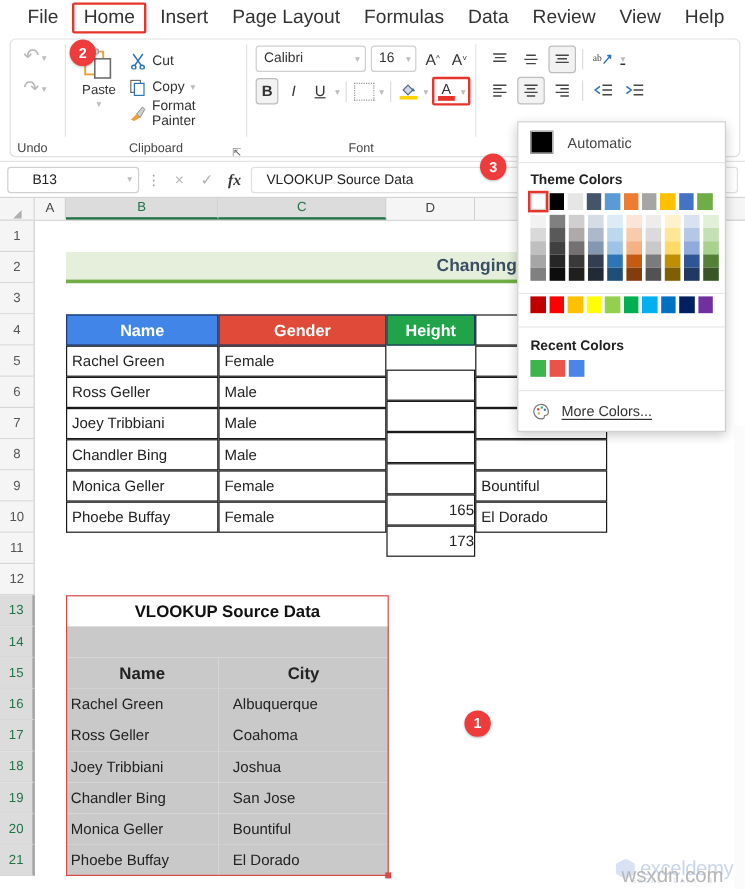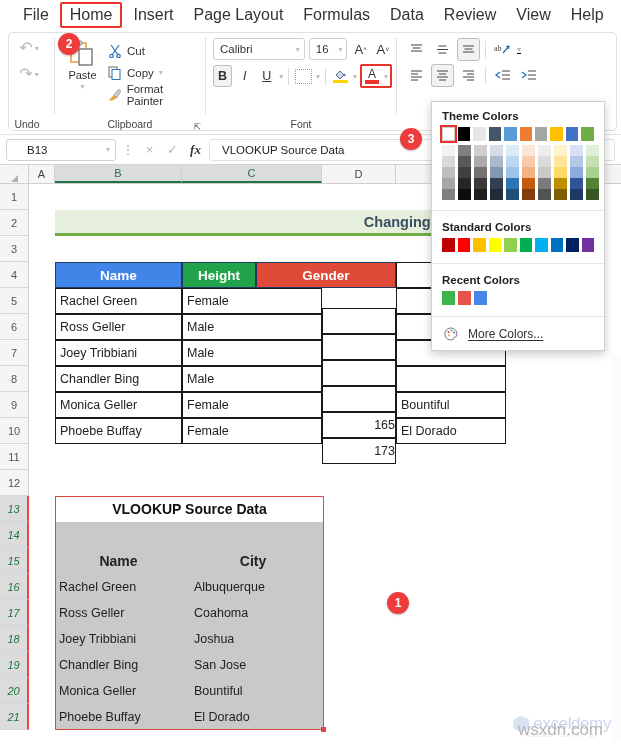--- a/index.html
+++ b/index.html
@@ -180,21 +180,21 @@
   .ch.sel { background: #dcdcdc; border-bottom: 2px solid #217346; color:#217346;}
 
   .rowarea { display: flex; }
   .rowheads { width: 29px; }
   .rh {
     height: 26px; border-bottom: 1px solid #d6d6d6;
     border-right: 1px solid #d0d0d0;
     background: #f5f5f5; font-size: 11px; color: #555;
     display:flex; align-items:center; justify-content:center;
   }
-  .rh.sel { background:#dcdcdc; color:#217346; border-right: 2px solid #ef4444; font-style: italic; }
+  .rh.sel { background:#dcdcdc; color:#217346; border-right: 2px solid #a3a3a3; }
 
   .cells { flex: 1; position: relative; }
   .grow { height: 26px; display:flex; }
   .cell {
     height: 26px; display: flex; align-items: center;
     font-size: 12.5px; color: #222; padding: 0 4px;
     overflow: hidden; white-space: nowrap;
   }
 
   
@@ -559,22 +559,22 @@
         <div class="grow">
           <div class="cell wA"></div>
           <div class="cell wB"></div>
           <div class="cell wC"></div>
           <div class="cell wD"></div>
           <div class="cell wE"></div>
         </div>
         <div class="grow">
           <div class="cell wA"></div>
           <div class="cell wB hdr blue">Name</div>
+          <div class="cell wC hdr red">Gender</div>
           <div class="cell wD hdr green">Height</div>
-          <div class="cell wC hdr red">Gender</div>
           <div class="cell wE tcell"></div>
         </div>
         <div class="grow">
           <div class="cell wA"></div>
           <div class="cell wB tcell">Rachel Green</div>
           <div class="cell wC tcell">Female</div>
           <div class="cell wD tcell num"></div>
           <div class="cell wE tcell"></div>
         </div>
         <div class="grow">
@@ -671,20 +671,24 @@
         </div>
         <div class="sel-box" style="left: 26px; top: 312px; width: 269px; height: 234px;">
           <span class="sel-handle"></span>
         </div>
       </div>
   </div>
   <div class="scroll-v"></div>
 </div>
 
 <div class="colorpanel">
+  <div class="cp-auto">
+    <span class="cp-swatch-auto"></span>
+    <span>Automatic</span>
+  </div>
   <div class="cp-section">Theme Colors</div>
   <div class="cp-row" id="themeRow">
       <span class="sw picked" style="background: rgb(255, 255, 255); border: 1px solid rgb(207, 207, 207);"></span>
       <span class="sw" style="background: rgb(0, 0, 0);"></span>
       <span class="sw" style="background: rgb(231, 230, 230);"></span>
       <span class="sw" style="background: rgb(68, 84, 106);"></span>
       <span class="sw" style="background: rgb(91, 155, 213);"></span>
       <span class="sw" style="background: rgb(237, 125, 49);"></span>
       <span class="sw" style="background: rgb(165, 165, 165);"></span>
       <span class="sw" style="background: rgb(255, 192, 0);"></span>
@@ -757,21 +761,20 @@
       </div>
       <div class="shade-col">
         <i style="background: rgb(226, 239, 217);"></i>
         <i style="background: rgb(197, 224, 180);"></i>
         <i style="background: rgb(169, 209, 142);"></i>
         <i style="background: rgb(83, 129, 53);"></i>
         <i style="background: rgb(55, 86, 35);"></i>
       </div>
     </div>
   <div class="cp-div"></div>
-  <div class="cp-section">Standard Colors</div>
   <div class="cp-row" style="padding-bottom:9px" id="stdRow">
       <span class="sw" style="background: rgb(192, 0, 0);"></span>
       <span class="sw" style="background: rgb(255, 0, 0);"></span>
       <span class="sw" style="background: rgb(255, 192, 0);"></span>
       <span class="sw" style="background: rgb(255, 255, 0);"></span>
       <span class="sw" style="background: rgb(146, 208, 80);"></span>
       <span class="sw" style="background: rgb(0, 176, 80);"></span>
       <span class="sw" style="background: rgb(0, 176, 240);"></span>
       <span class="sw" style="background: rgb(0, 112, 192);"></span>
       <span class="sw" style="background: rgb(0, 32, 96);"></span>

